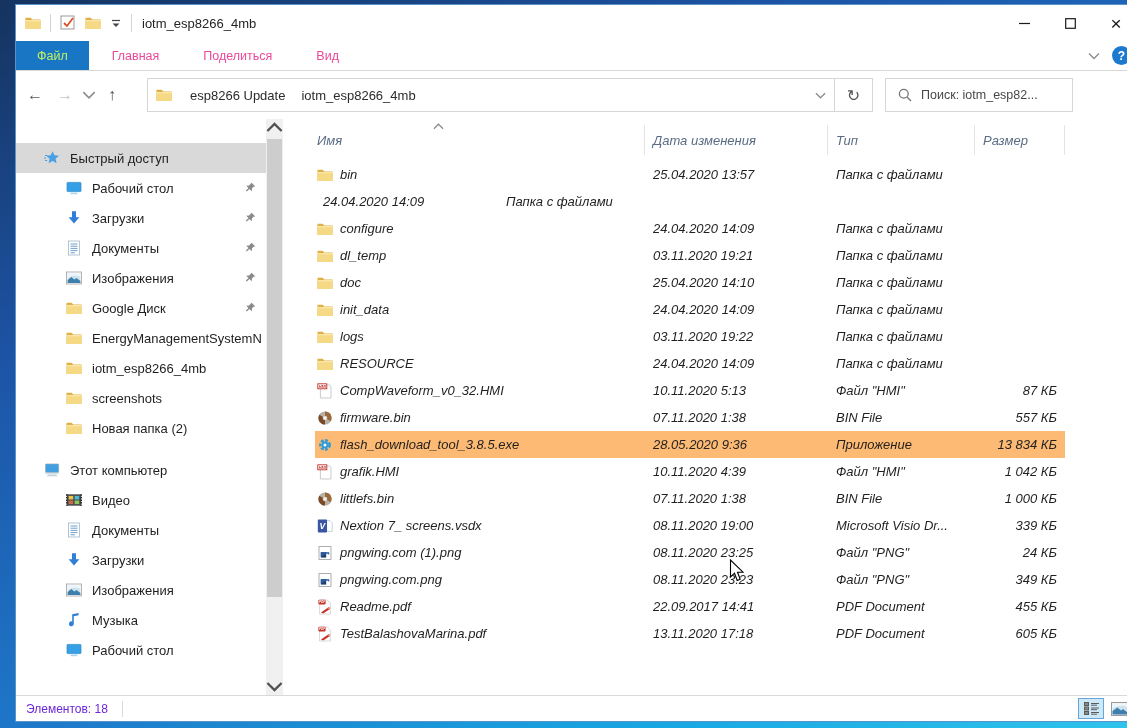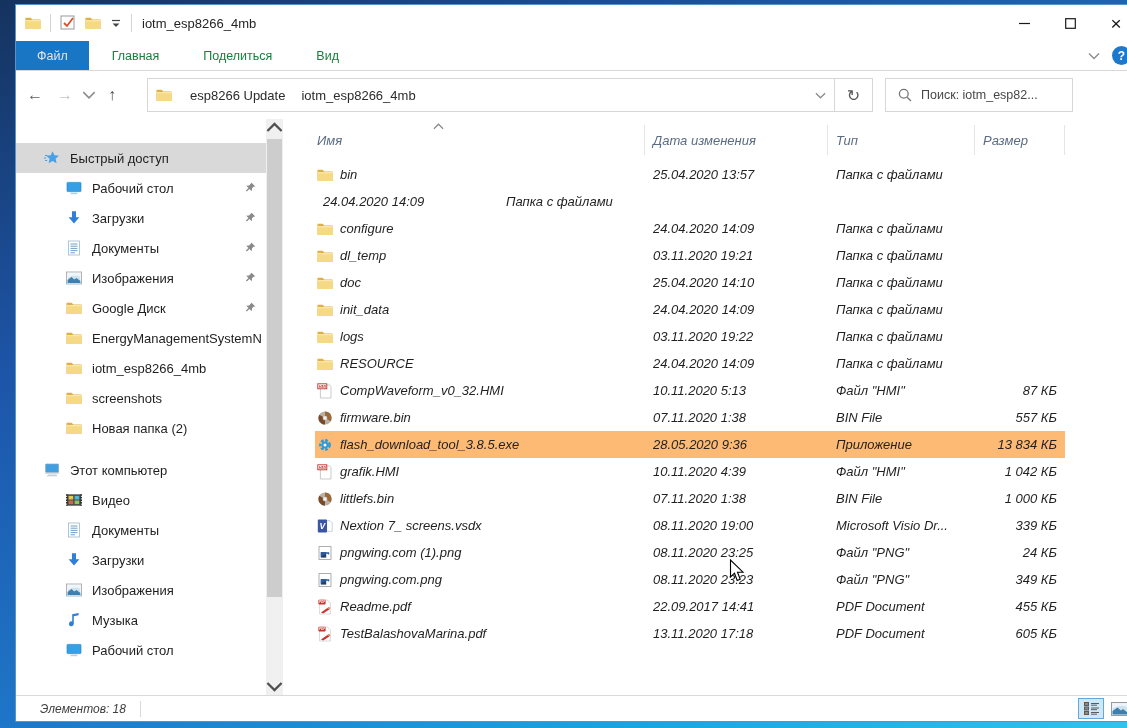--- a/index.html
+++ b/index.html
@@ -15,22 +15,22 @@
   .titlebar { height:36px; display:flex; align-items:center; flex:0 0 auto; }
   .qat { display:flex; align-items:center; gap:9px; padding-left:9px; }
   .qat .sep { width:1px; height:18px; background:#d4d4d4; }
   .win-title { font-size:13px; color:#242424; margin-left:10px; }
   .win-controls { margin-left:auto; display:flex; height:100%; }
   .win-btn { width:46px; height:100%; display:flex; align-items:center; justify-content:center; color:#1a1a1a; }
   .close-glyph { font-size:19px; line-height:1; }
 
   
   .tabs-row { height:30px; display:flex; align-items:stretch; border-bottom:1px solid #d8d8d8; flex:0 0 auto; position:relative; }
-  .tab { display:flex; align-items:center; padding:0 21px; font-size:12.5px; color:#15803d; }
-  .tab.active { background:#1976c5; color:#e5e5e5; }
+  .tab { display:flex; align-items:center; padding:0 21px; font-size:12.5px; color:#ec4899; }
+  .tab.active { background:#1976c5; color:#bef264; }
   .tab + .tab { margin-left:2px; }
   .ribbon-right { position:absolute; right:8px; top:0; height:100%; display:flex; align-items:center; gap:12px; }
   .help-btn { width:19px; height:19px; border-radius:50%; background:#1d79ce; color:#fff; font-size:12px;
     font-weight:bold; display:flex; align-items:center; justify-content:center; }
 
   
   .address-row { height:48px; display:flex; align-items:center; flex:0 0 auto; }
   .nav-btn { width:30px; text-align:center; font-size:16px; }
   .nav-back { color:#5a5a5a; margin-left:4px; }
   .nav-fwd { color:#c4c4c4; }
@@ -80,21 +80,21 @@
   .row.selected { background:#fdba74; }
   .cell { font-size:13px; color:#211f1f; white-space:nowrap; overflow:hidden; }
   .cell.c-name { display:flex; align-items:center; gap:7px; padding-left:2px; }
   .cell.c-date, .cell.c-type { padding-left:8px; }
   .cell.c-size { text-align:right; padding-right:8px; }
 
   .cursor { position:absolute; left:446px; top:440px; width:17px; height:24px; pointer-events:none; }
 
   
   .statusbar { height:26px; border-top:1px solid #d9d9d9; display:flex; align-items:center; flex:0 0 auto; position:relative; }
-  .status-text { font-size:12px; color:#404040; padding-left:24px;font-style:italic; }
+  .status-text { font-size:12px; color:#6d28d9; padding-left:10px; }
   .status-sep { width:1px; height:16px; background:#d9d9d9; margin-left:14px; }
   .view-btns { position:absolute; right:6px; top:2px; display:flex; gap:3px; }
   .view-btn { width:26px; height:21px; display:flex; align-items:center; justify-content:center; border:1px solid transparent; }
   .view-btn.selected { background:#cde8f7; border-color:#66a7d8; }
 </style>
 </head>
 <body>
 
 <div class="desktop">
   <div class="desktop-label">3.</div>

